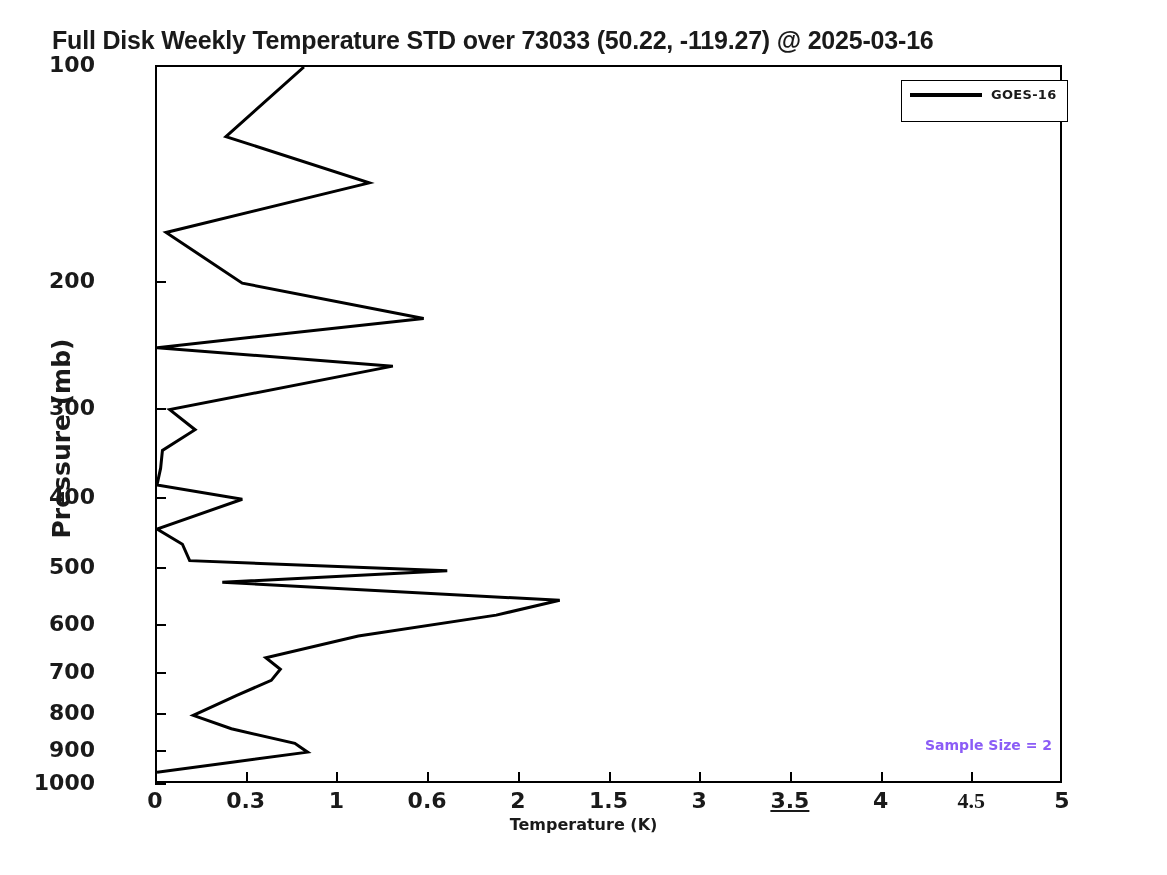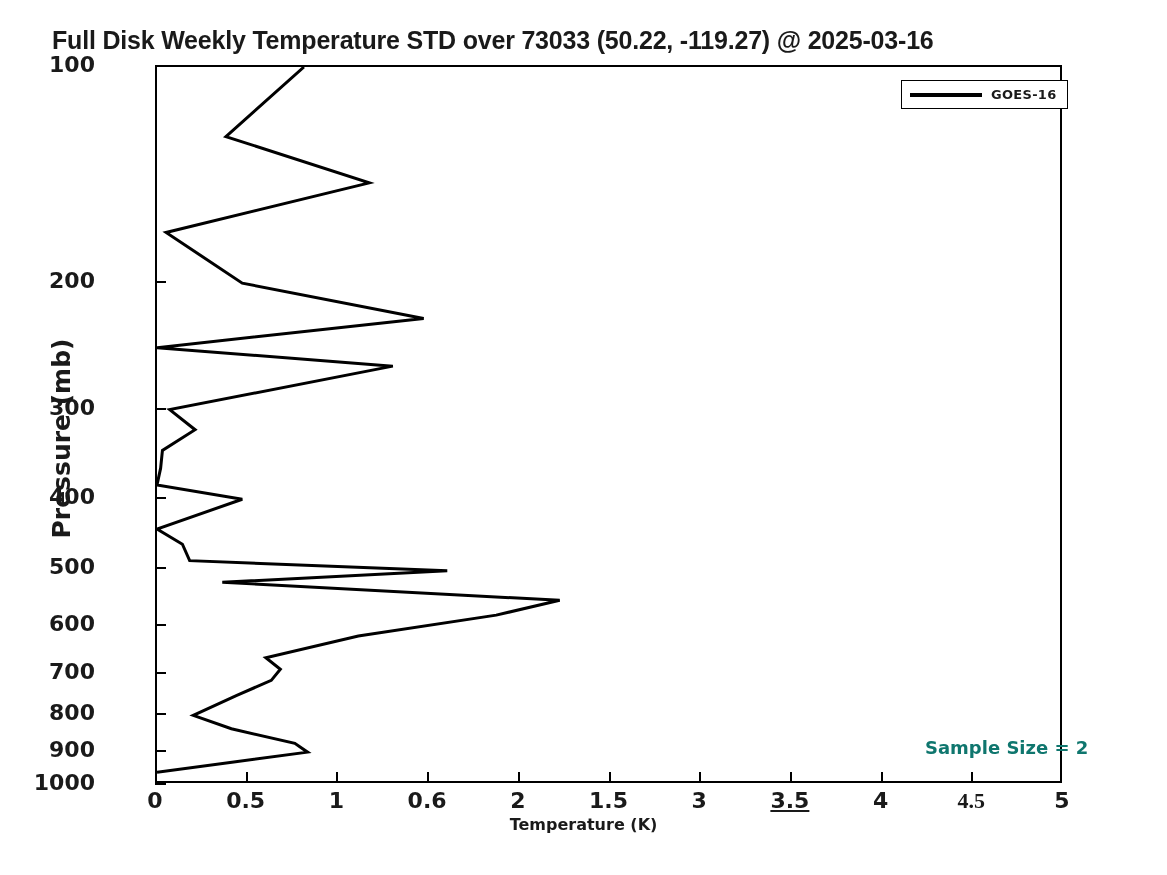--- a/index.html
+++ b/index.html
@@ -42,31 +42,31 @@
   #yaxis-label{
     position:absolute;left:-259px;top:424px;width:640px;text-align:center;
     font-size:25px;font-weight:bold;color:#1a1a1a;
     transform:rotate(-90deg);transform-origin:center center;
     font-family:"DejaVu Sans",sans-serif;
   }
 
   #legend{
     position:absolute;left:901px;top:80px;
     border:1.6px solid #000;background:#fff;
-    padding:6px 10px 6px 8px;display:flex;align-items:center;gap:9px;
+    padding:6px 10px 19px 8px;display:flex;align-items:center;gap:9px;
   }
   #legend-swatch{display:block;width:72px;height:0;border-top:4px solid #000;}
   #legend-label{
     font-size:13px;font-weight:bold;color:#1a1a1a;letter-spacing:0.3px;
     font-family:"DejaVu Sans",sans-serif;white-space:nowrap;
   }
 
   #sample-size{
     position:absolute;left:925px;top:737px;
-    font-size:18px;font-weight:bold;color:#0f766e;
+    font-size:14px;font-weight:bold;color:#8b5cf6;
     font-family:"DejaVu Sans",sans-serif;white-space:nowrap;
   }
 </style>
 </head>
 <body>
 
 <div id="root">
 
   <div id="chart-title">Full Disk Weekly Temperature STD over 73033 (50.22, -119.27) @ 2025-03-16</div>
 
@@ -80,21 +80,21 @@
       <div class="ytick-label" style="top: 497.279px;">400</div>
       <div class="ytick-label" style="top: 566.86px;">500</div>
       <div class="ytick-label" style="top: 623.713px;">600</div>
       <div class="ytick-label" style="top: 671.78px;">700</div>
       <div class="ytick-label" style="top: 713.419px;">800</div>
       <div class="ytick-label" style="top: 750.146px;">900</div>
       <div class="ytick-label" style="top: 783px;">1000</div>
     </div>
   <div id="xtick-labels">
       <div class="xtick-label" style="left: 95px;">0</div>
-      <div class="xtick-label" style="left: 185.7px;">0.5</div>
+      <div class="xtick-label" style="left: 185.7px;">0.3</div>
       <div class="xtick-label" style="left: 276.4px;">1</div>
       <div class="xtick-label" style="left: 367.1px;">0.6</div>
       <div class="xtick-label" style="left: 457.8px;">2</div>
       <div class="xtick-label" style="left: 548.5px;">1.5</div>
       <div class="xtick-label" style="left: 639.2px;">3</div>
       <div class="xtick-label" style="left: 729.9px; text-decoration: underline;">3.5</div>
       <div class="xtick-label" style="left: 820.6px;">4</div>
       <div class="xtick-label" style="left: 911.3px; font-family: Liberation Serif, serif;">4.5</div>
       <div class="xtick-label" style="left: 1002px;">5</div>
     </div>

